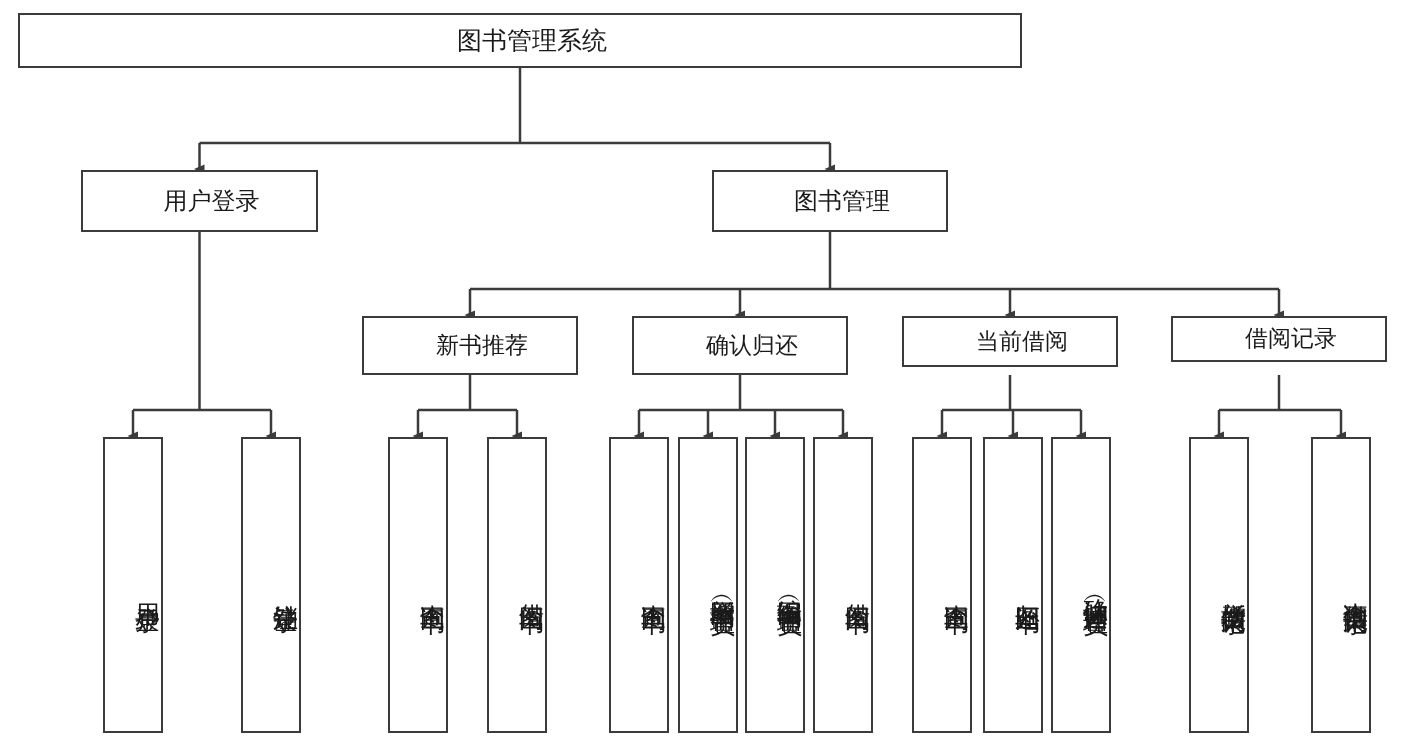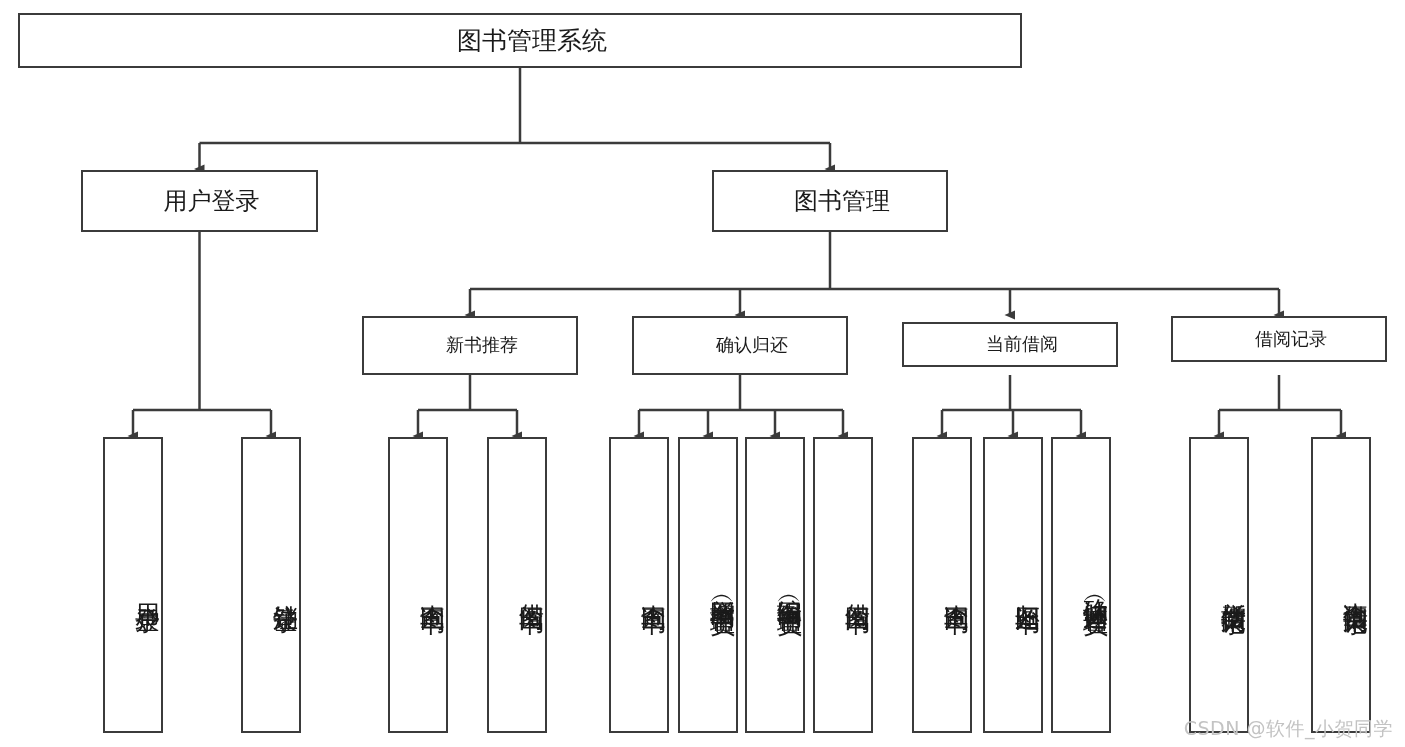--- a/index.html
+++ b/index.html
@@ -38,21 +38,21 @@
     line-height: 1.12;
     padding-left: 24px;
   }
   .node.level-0 {
     font-size: 25px;
   }
   .node.level-1 {
     font-size: 24px;
   }
   .node.level-2 {
-    font-size: 18px;
+    font-size: 23px;
   }
   .node.leaf {
     font-size: 25px;
     writing-mode: vertical-rl;
     text-orientation: upright;
     align-items: flex-start;
     justify-content: center;
     padding-top: 6px;
     letter-spacing: 1px;
   }
@@ -134,21 +134,21 @@
       </div>
       <div class="node level-1" style="left: 712px; top: 170px; width: 236px; height: 62px; border-color: rgb(59, 59, 59); background: rgb(255, 255, 255); color: rgb(26, 26, 26); font-family: Liberation Serif, serif;">
         <span class="node-label">图书管理</span>
       </div>
       <div class="node level-2" style="left: 362px; top: 316px; width: 216px; height: 59px; border-color: rgb(59, 59, 59); background: rgb(255, 255, 255); color: rgb(26, 26, 26);">
         <span class="node-label">新书推荐</span>
       </div>
       <div class="node level-2" style="left: 632px; top: 316px; width: 216px; height: 59px; border-color: rgb(59, 59, 59); background: rgb(255, 255, 255); color: rgb(26, 26, 26);">
         <span class="node-label">确认归还</span>
       </div>
-      <div class="node level-2" style="left: 902px; top: 316px; width: 216px; height: 45px; border-color: rgb(59, 59, 59); background: rgb(255, 255, 255); color: rgb(26, 26, 26); margin-top: 6px;">
+      <div class="node level-2" style="left: 902px; top: 316px; width: 216px; height: 51px; border-color: rgb(59, 59, 59); background: rgb(255, 255, 255); color: rgb(26, 26, 26);">
         <span class="node-label">当前借阅</span>
       </div>
       <div class="node level-2" style="left: 1171px; top: 316px; width: 216px; height: 46px; border-color: rgb(59, 59, 59); background: rgb(255, 255, 255); color: rgb(26, 26, 26);">
         <span class="node-label">借阅记录</span>
       </div>
       <div class="node level-3 leaf" style="left: 103px; top: 437px; width: 60px; height: 296px; border-color: rgb(59, 59, 59); background: rgb(255, 255, 255); color: rgb(26, 26, 26);">
         <span class="node-label">用户登录</span>
       </div>
       <div class="node level-3 leaf" style="left: 241px; top: 437px; width: 60px; height: 296px; border-color: rgb(59, 59, 59); background: rgb(255, 255, 255); color: rgb(26, 26, 26);">
         <span class="node-label">注销登录</span>
@@ -181,14 +181,13 @@
         <span class="node-label">确认归还（管理员）</span>
       </div>
       <div class="node level-3 leaf" style="left: 1189px; top: 437px; width: 60px; height: 296px; border-color: rgb(59, 59, 59); background: rgb(255, 255, 255); color: rgb(26, 26, 26);">
         <span class="node-label">新增借阅记录</span>
       </div>
       <div class="node level-3 leaf" style="left: 1311px; top: 437px; width: 60px; height: 296px; border-color: rgb(59, 59, 59); background: rgb(255, 255, 255); color: rgb(26, 26, 26);">
         <span class="node-label">查询借阅记录</span>
       </div>
     </div>
 
-  <div id="watermark">CSDN @软件_小贺同学</div>
 </div>
 
 </body></html>

